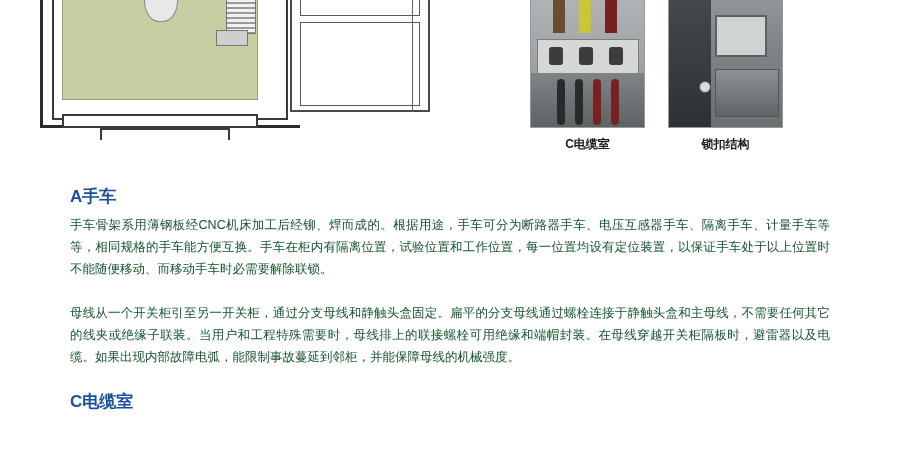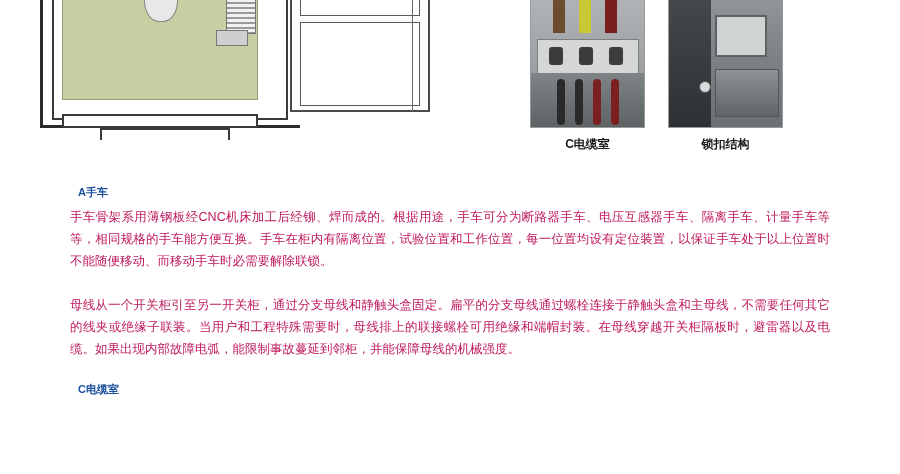--- a/index.html
+++ b/index.html
@@ -206,30 +206,30 @@
 
   
   .sections {
     position: absolute;
     left: 70px;
     top: 185px;
     width: 760px;
   }
   .section { margin-bottom: 22px; }
   .section h3 {
-    margin: 0 0 6px 8px;
-    font-size: 11px;
+    margin: 0 0 6px 0;
+    font-size: 17px;
     color: #1a4f9c;
     font-weight: bold;
   }
   .section p {
     margin: 0;
     font-size: 12.5px;
     line-height: 22px;
-    color: #be185d;
+    color: #14532d;
     text-align: justify;
   }
 </style>
 </head>
 <body>
 
 <div class="top-area">
 
   <div class="drawing">
     <div class="outer-frame"></div>

